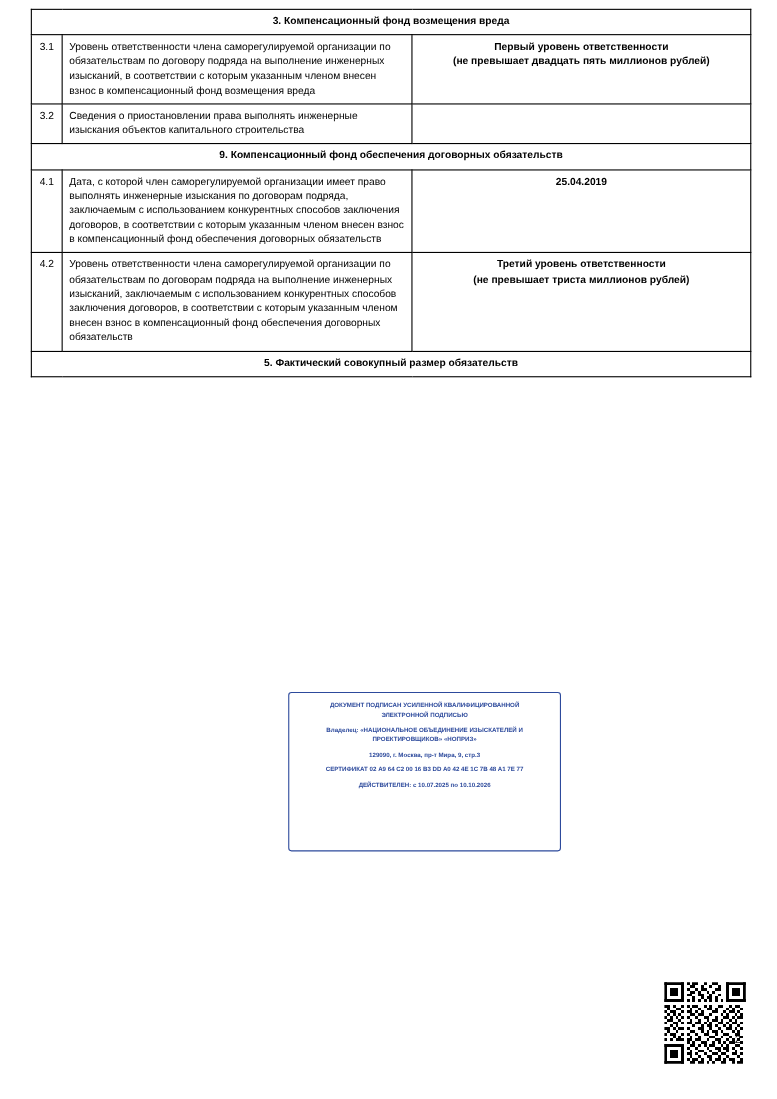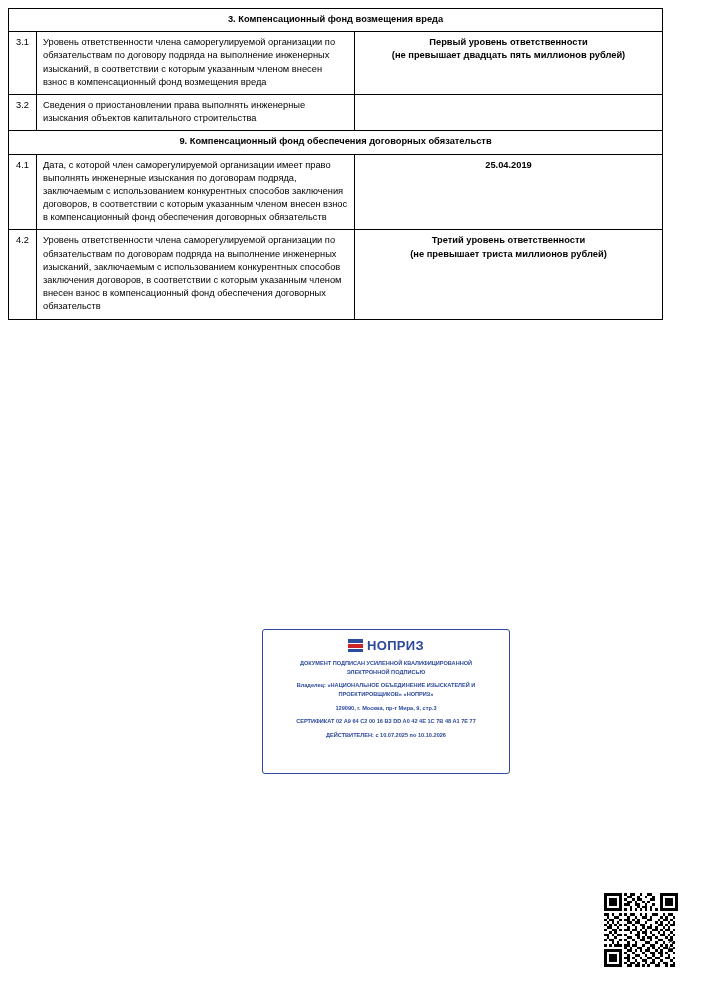--- a/index.html
+++ b/index.html
@@ -16,21 +16,21 @@
     overflow: hidden;
   }
   .page {
     position: absolute;
     left: 0; top: 0;
     width: 706px;
     height: 999px;
   }
   table.doc-table {
     position: absolute;
-    left: 8px;
+    left: 28px;
     top: 8px;
     width: 654px;
     border-collapse: collapse;
     table-layout: fixed;
   }
   table.doc-table td {
     border: 1px solid #000000;
     vertical-align: top;
     padding: 4px 6px 5px 6px;
     font-size: 9.3px;
@@ -172,32 +172,27 @@
       </tr>
       <tr>
         <td class="num">4.2</td>
         <td class="desc">Уровень ответственности члена саморегулируемой организации по обязательствам по договорам подряда на выполнение инженерных изысканий, заключаемым с использованием конкурентных способов заключения договоров, в соответствии с которым указанным членом внесен взнос в компенсационный фонд обеспечения договорных обязательств</td>
         <td class="value">
           <div>Третий уровень ответственности</div>
           <div>(не превышает триста миллионов рублей)</div>
         </td>
       </tr>
 
+      <tr>
+        <td class="section-title" colspan="3">5. Фактический совокупный размер обязательств</td>
+      </tr>
     </tbody>
   </table>
 
   <div class="stamp">
-    <div class="stamp-logo">
-      <span class="stamp-logo-mark">
-        <span class="b1"></span>
-          <span class="b2"></span>
-          <span class="b3"></span>
-      </span>
-      <span class="stamp-logo-text">НОПРИЗ</span>
-    </div>
     <div class="stamp-line">ДОКУМЕНТ ПОДПИСАН УСИЛЕННОЙ КВАЛИФИЦИРОВАННОЙ</div>
     <div class="stamp-line">ЭЛЕКТРОННОЙ ПОДПИСЬЮ</div>
     <div class="stamp-gap"></div>
     <div class="stamp-line">Владелец: «НАЦИОНАЛЬНОЕ ОБЪЕДИНЕНИЕ ИЗЫСКАТЕЛЕЙ И</div>
     <div class="stamp-line">ПРОЕКТИРОВЩИКОВ» «НОПРИЗ»</div>
     <div class="stamp-gap"></div>
     <div class="stamp-line">129090, г. Москва, пр-т Мира, 9, стр.3</div>
     <div class="stamp-gap"></div>
     <div class="stamp-line">СЕРТИФИКАТ 02 A9 64 C2 00 16 B3 DD A0 42 4E 1C 7B 48 A1 7E 77</div>
     <div class="stamp-gap"></div>

